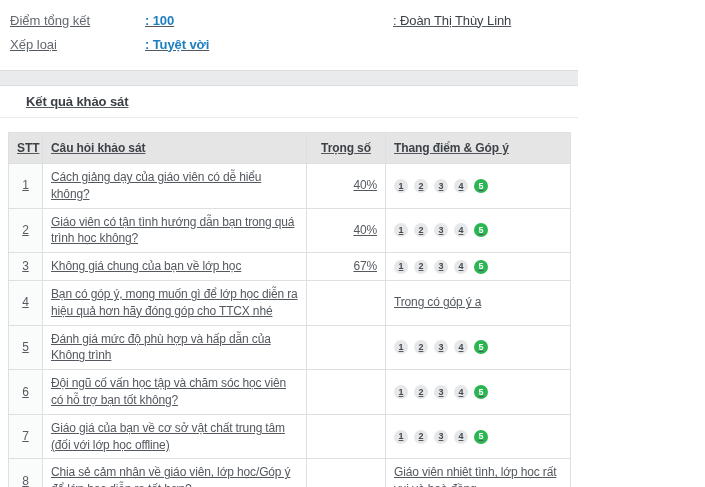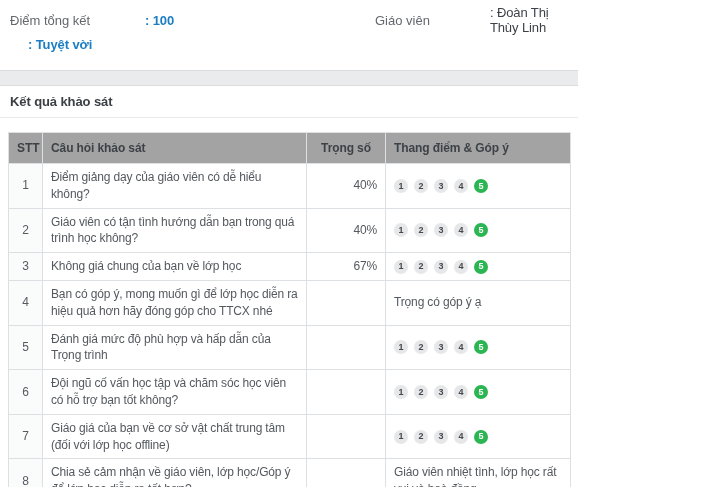--- a/index.html
+++ b/index.html
@@ -6,48 +6,48 @@
     --accent-blue:#1b7ec2;
     --rating-green:#2cb553;
     --partial-bg:#fcf2d6;
     --partial-bg-first:#f9ebc8;
     --border:#dde0e3;
   }
   *{margin:0;padding:0;box-sizing:border-box;}
   html,body{background:#fff;}
   body{width:705px;height:487px;overflow:hidden;
        font-family:"Liberation Sans","DejaVu Sans",sans-serif;color:#54595f;}
-  .page{width:578px;height:487px;overflow:hidden;background:#fff;}
+  .page{width:578px;height:487px;overflow:hidden;background:#fff;text-decoration:underline;}
 
   
   .summary{height:70px;display:flex;padding-top:8px;}
   .summary-col{display:flex;flex-direction:column;}
   .summary-col.left{width:352px;padding-left:10px;}
   .summary-col.right{flex:1;padding-left:23px;}
   .field{height:24px;display:flex;align-items:center;font-size:13px;}
   .field .label{color:#63686e;}
   .left .field .label{width:117px;}
   .right .field .label{width:130px;}
   .field .value{letter-spacing:-0.1px;margin-left:18px;}
   .value.blue{color:var(--accent-blue);font-weight:bold;}
   .value.dark{color:#3c4248;}
 
   
   .band{height:16px;background:#e9ebec;border-top:1px solid #dadcde;border-bottom:1px solid #dadcde;}
 
   
-  .section-header{height:32px;display:flex;align-items:center;padding-left:10px;
+  .section-header{height:32px;display:flex;align-items:center;padding-left:26px;
                   border-bottom:1px solid #e9ebed;}
   .section-title{font-size:13px;font-weight:600;color:#3b4045;letter-spacing:-0.1px;}
 
   
   .table-wrap{padding:14px 7px 0 8px;}
   table{width:100%;border-collapse:collapse;table-layout:fixed;font-size:12px;}
   col.c-stt{width:34px;} col.c-question{width:264px;} col.c-weight{width:79px;}
-  th{background:#a3a3a3;border:1px solid var(--border);padding:8px 8px;
+  th{background:#e5e5e5;border:1px solid var(--border);padding:8px 8px;
      font-size:12px;font-weight:600;color:#3d4248;text-align:left;letter-spacing:-0.1px;}
   th.center{text-align:center;}
   td{border:1px solid var(--border);padding:5px 8px;vertical-align:middle;
      line-height:1.4;color:#54595f;letter-spacing:-0.15px;}
   td.stt{text-align:center;background:#fafbfb;color:#565b61;}
   td.weight{text-align:right;}
   .rating{display:flex;align-items:center;gap:6px;}
   .pill{width:14px;height:14px;border-radius:50%;background:#e5e7e9;color:#45494e;
         font-size:9px;font-weight:bold;display:inline-flex;align-items:center;
         justify-content:center;flex:0 0 auto;}
@@ -58,26 +58,26 @@
 
 <div class="page">
 
   <div class="summary">
     <div class="summary-col left">
       <div class="field">
         <span class="label">Điểm tổng kết</span>
         <span class="value blue">: 100</span>
       </div>
       <div class="field">
+        <span class="label">Xếp loại</span>
         <span class="value blue">: Tuyệt vời</span>
       </div>
     </div>
     <div class="summary-col right">
       <div class="field">
-        <span class="label">Giáo viên</span>
         <span class="value dark">: Đoàn Thị Thùy Linh</span>
       </div>
     </div>
   </div>
 
   <div class="band"></div>
 
   <div class="section-header">
     <span class="section-title">Kết quả khảo sát</span>
   </div>
@@ -94,21 +94,21 @@
         <tr>
           <th class="center">STT</th>
           <th>Câu hỏi khảo sát</th>
           <th class="center">Trọng số</th>
           <th>Thang điểm &amp; Góp ý</th>
         </tr>
       </thead>
       <tbody>
           <tr>
             <td class="stt">1</td>
-            <td class="question">Điểm giảng dạy của giáo viên có dễ hiểu không?</td>
+            <td class="question">Cách giảng dạy của giáo viên có dễ hiểu không?</td>
             <td class="weight">40%</td>
             <td class="answer">
               <div class="rating">
                 <span class="pill">1</span>
                 <span class="pill">2</span>
                 <span class="pill">3</span>
                 <span class="pill">4</span>
                 <span class="pill sel">5</span>
               </div>
             </td>
@@ -142,21 +142,21 @@
             </td>
           </tr>
           <tr>
             <td class="stt">4</td>
             <td class="question">Bạn có góp ý, mong muốn gì để lớp học diễn ra hiệu quả hơn hãy đóng góp cho TTCX nhé</td>
             <td class="weight"></td>
             <td class="answer">Trọng có góp ý ạ</td>
           </tr>
           <tr>
             <td class="stt">5</td>
-            <td class="question">Đánh giá mức độ phù hợp và hấp dẫn của Trọng trình</td>
+            <td class="question">Đánh giá mức độ phù hợp và hấp dẫn của Không trình</td>
             <td class="weight"></td>
             <td class="answer">
               <div class="rating">
                 <span class="pill">1</span>
                 <span class="pill">2</span>
                 <span class="pill">3</span>
                 <span class="pill">4</span>
                 <span class="pill sel">5</span>
               </div>
             </td>

